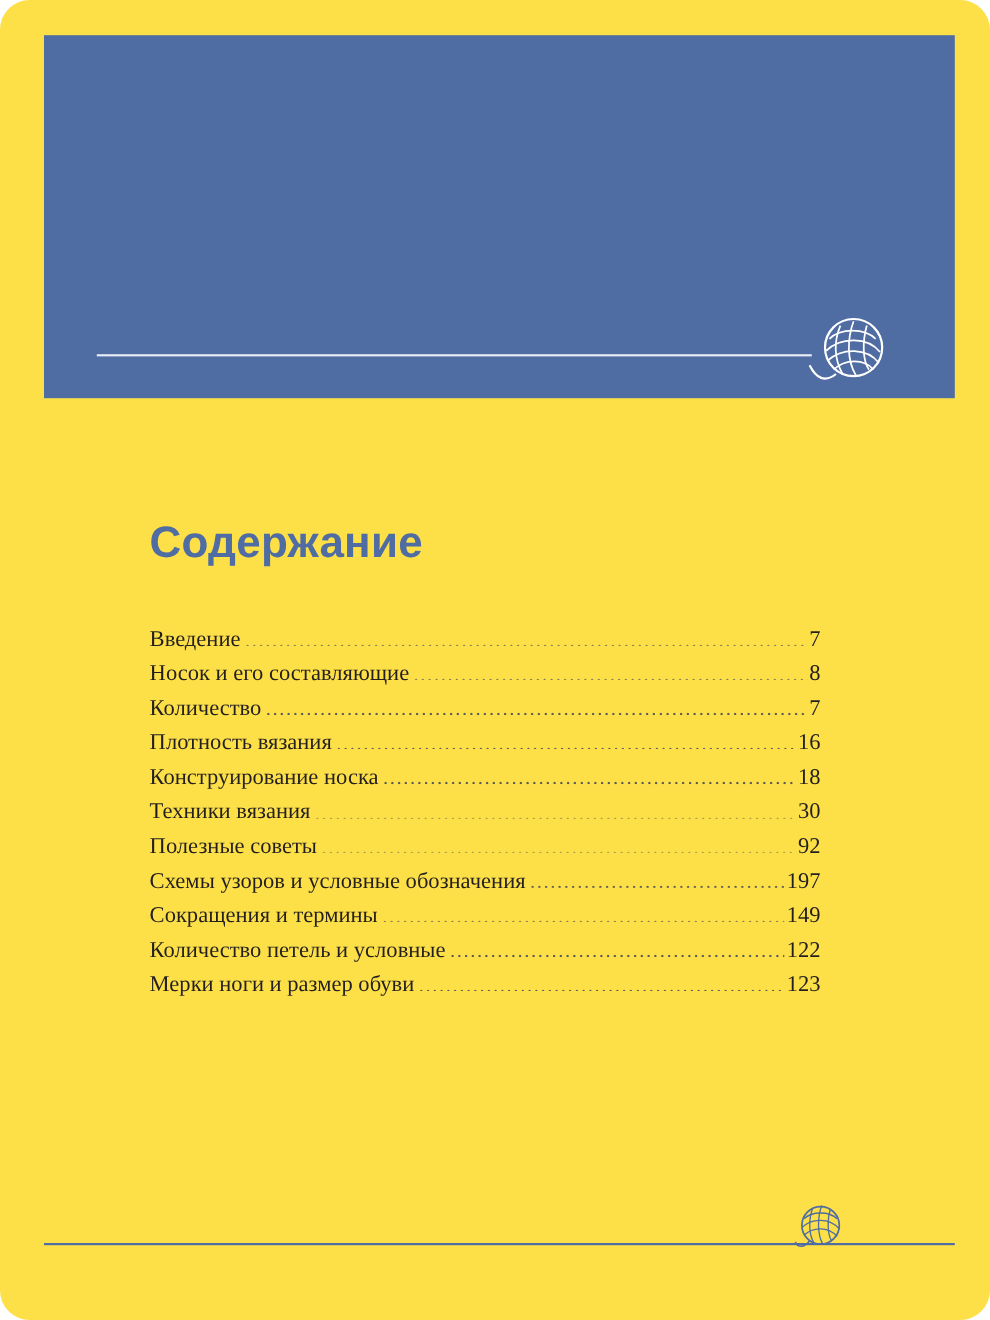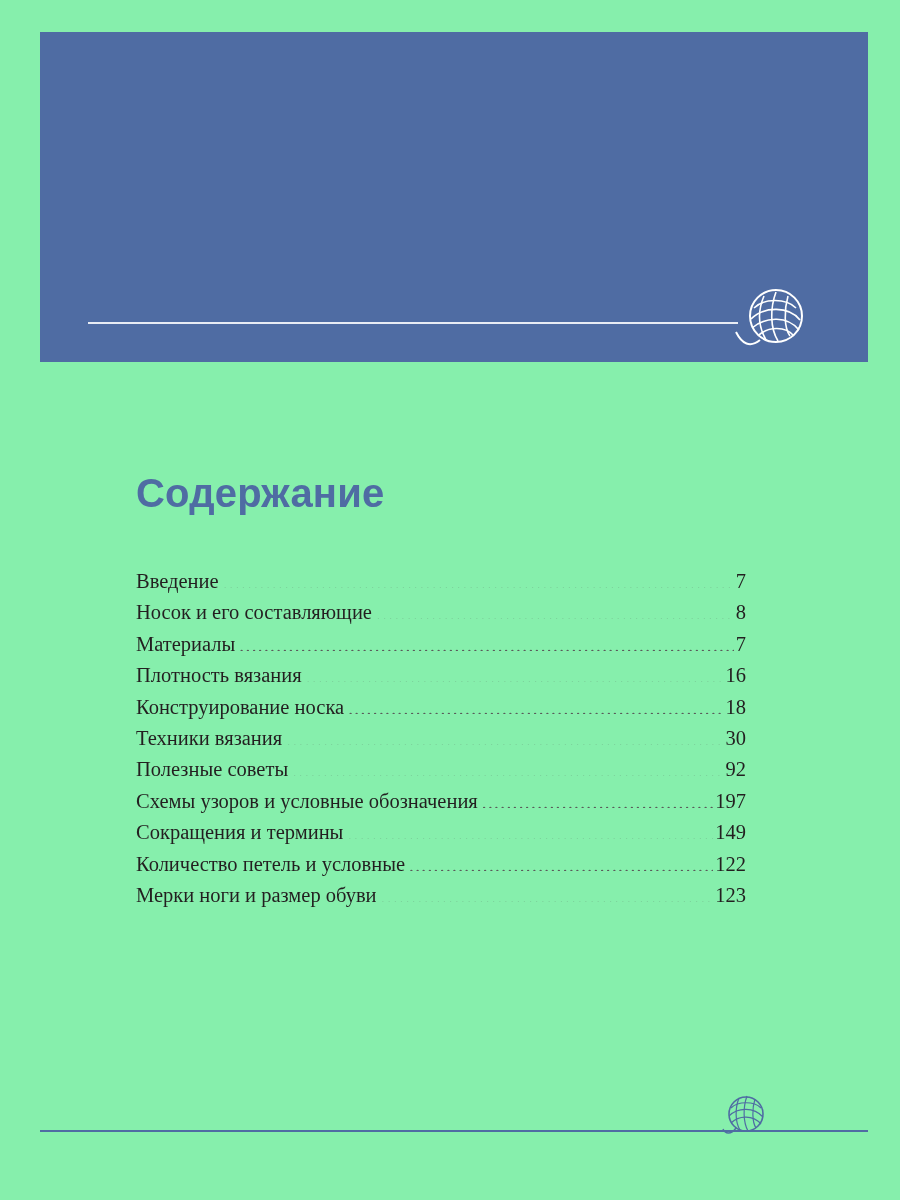--- a/index.html
+++ b/index.html
@@ -11,21 +11,22 @@
     width: 900px;
     height: 1200px;
     position: relative;
     font-family: "Liberation Serif", serif;
     overflow: hidden;
   }
 
   .page {
     position: absolute;
     inset: 0;
-    background: #86efac;
+    background: #fde047;
+    border-radius: 27px;
   }
 
   
   .banner {
     position: absolute;
     left: 40px;
     top: 32px;
     width: 828px;
     height: 330px;
     background: #4f6ca3;
@@ -155,21 +156,21 @@
       <span class="toc-page">7</span>
     </div>
 
     <div class="toc-row">
       <span class="toc-label">Носок и его составляющие</span>
       <span class="toc-dots"></span>
       <span class="toc-page">8</span>
     </div>
 
     <div class="toc-row">
-      <span class="toc-label">Материалы</span>
+      <span class="toc-label">Количество</span>
       <span class="toc-dots"></span>
       <span class="toc-page">7</span>
     </div>
 
     <div class="toc-row">
       <span class="toc-label">Плотность вязания</span>
       <span class="toc-dots"></span>
       <span class="toc-page">16</span>
     </div>
 

